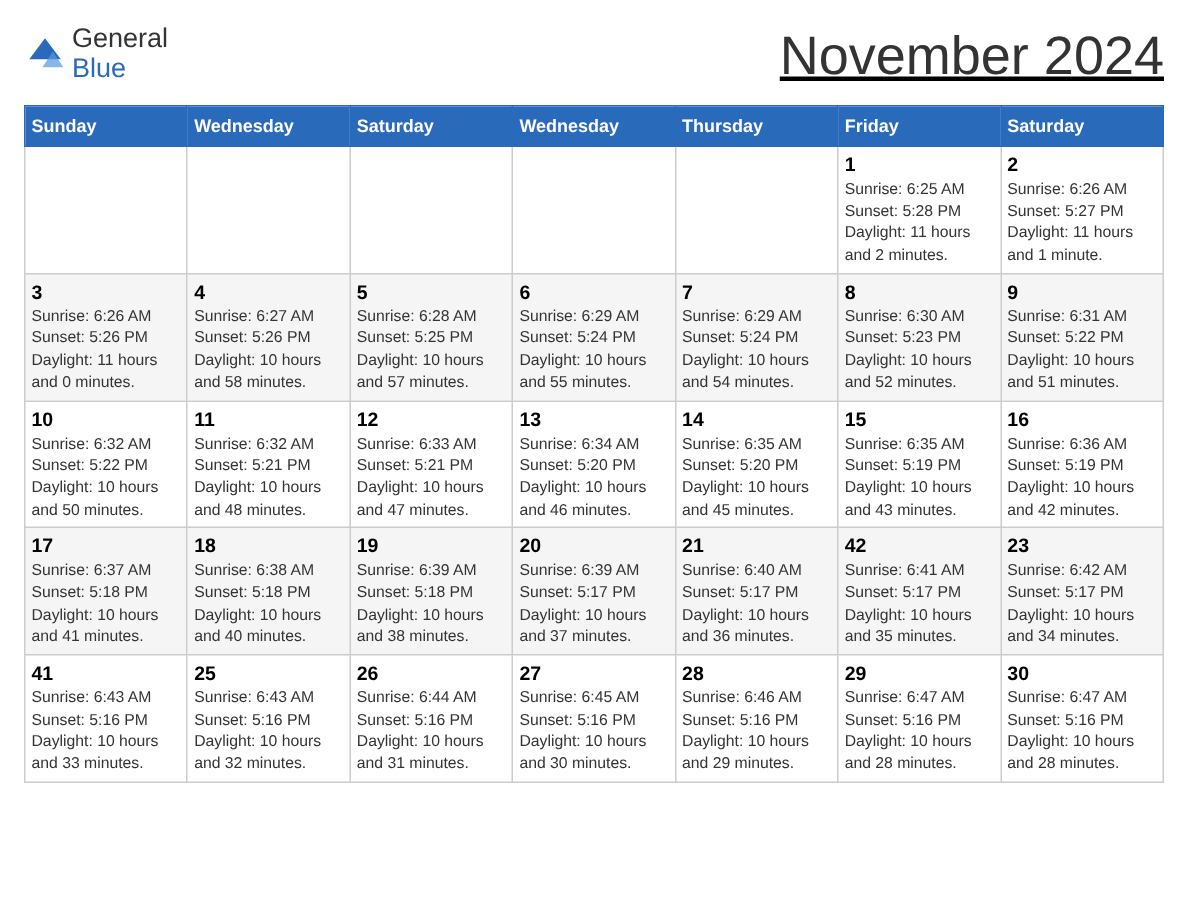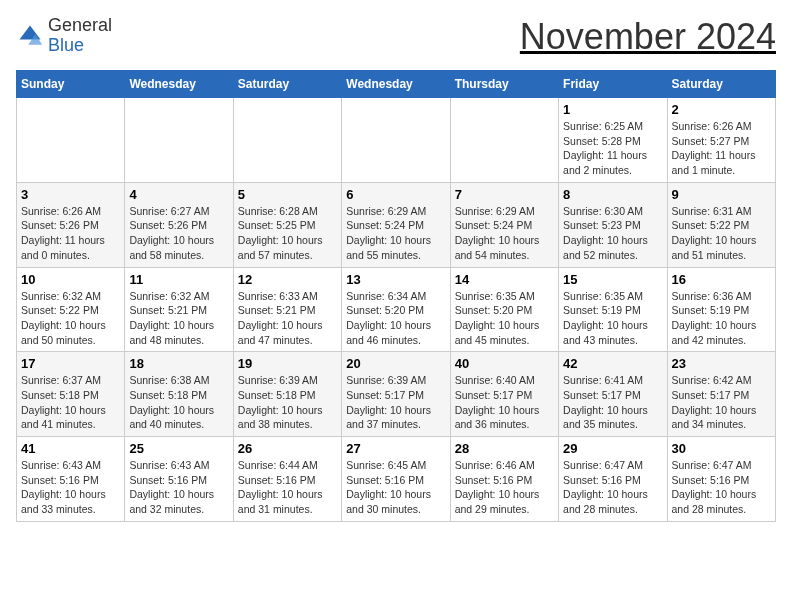--- a/index.html
+++ b/index.html
@@ -204,21 +204,21 @@
         </td>
         <td>
           <div class="day-number">19</div>
           <div class="day-info">Sunrise: 6:39 AM<br>Sunset: 5:18 PM<br>Daylight: 10 hours and 38 minutes.</div>
         </td>
         <td>
           <div class="day-number">20</div>
           <div class="day-info">Sunrise: 6:39 AM<br>Sunset: 5:17 PM<br>Daylight: 10 hours and 37 minutes.</div>
         </td>
         <td>
-          <div class="day-number">40</div>
+          <div class="day-number">21</div>
           <div class="day-info">Sunrise: 6:40 AM<br>Sunset: 5:17 PM<br>Daylight: 10 hours and 36 minutes.</div>
         </td>
         <td>
           <div class="day-number">42</div>
           <div class="day-info">Sunrise: 6:41 AM<br>Sunset: 5:17 PM<br>Daylight: 10 hours and 35 minutes.</div>
         </td>
         <td>
           <div class="day-number">23</div>
           <div class="day-info">Sunrise: 6:42 AM<br>Sunset: 5:17 PM<br>Daylight: 10 hours and 34 minutes.</div>
         </td>

